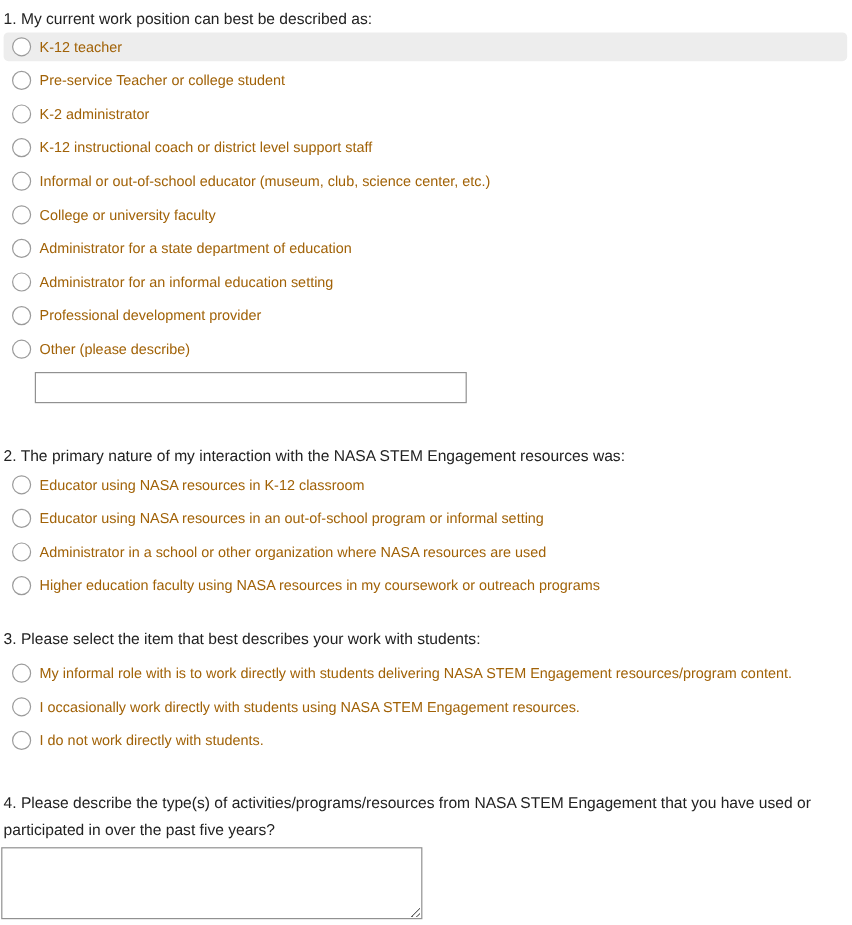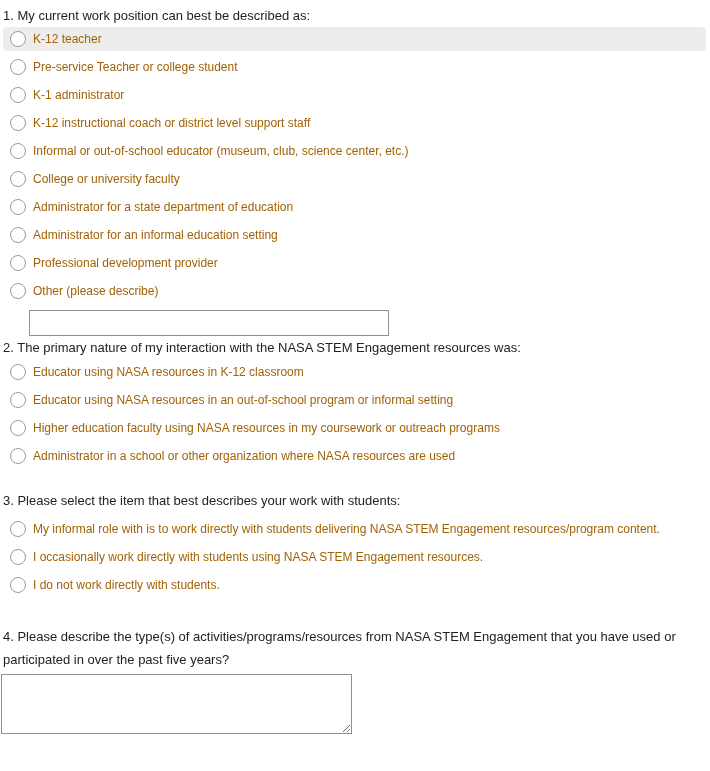--- a/index.html
+++ b/index.html
@@ -54,21 +54,21 @@
     margin: 7px 0 0 26px;
     width: 360px;
     height: 26px;
     border: 1px solid #919191;
     background: #ffffff;
     font-family: "Liberation Sans", sans-serif;
     font-size: 12px;
     padding: 2px 6px;
     outline: none;
   }
-  #q2 { }
+  #q2 { margin-top: 32px; }
   #q2 .options { margin-top: 1px; }
   #q3 { margin-top: 21px; }
   #q3 .options { margin-top: 5px; }
   #q4 { margin-top: 28px; }
   .textarea-wrap {
     position: relative;
     display: inline-block;
     margin: 3px 0 0 -2px;
   }
   .answer-textarea {
@@ -113,21 +113,21 @@
       <div class="option-row highlighted">
         <span class="radio"></span>
         <span class="option-label">K-12 teacher</span>
       </div>
       <div class="option-row">
         <span class="radio"></span>
         <span class="option-label">Pre-service Teacher or college student</span>
       </div>
       <div class="option-row">
         <span class="radio"></span>
-        <span class="option-label">K-1 administrator</span>
+        <span class="option-label">K-2 administrator</span>
       </div>
       <div class="option-row">
         <span class="radio"></span>
         <span class="option-label">K-12 instructional coach or district level support staff</span>
       </div>
       <div class="option-row">
         <span class="radio"></span>
         <span class="option-label">Informal or out-of-school educator (museum, club, science center, etc.)</span>
       </div>
       <div class="option-row">
@@ -160,25 +160,25 @@
       <div class="option-row">
         <span class="radio"></span>
         <span class="option-label">Educator using NASA resources in K-12 classroom</span>
       </div>
       <div class="option-row">
         <span class="radio"></span>
         <span class="option-label">Educator using NASA resources in an out-of-school program or informal setting</span>
       </div>
       <div class="option-row">
         <span class="radio"></span>
+        <span class="option-label">Administrator in a school or other organization where NASA resources are used</span>
+      </div>
+      <div class="option-row">
+        <span class="radio"></span>
         <span class="option-label">Higher education faculty using NASA resources in my coursework or outreach programs</span>
-      </div>
-      <div class="option-row">
-        <span class="radio"></span>
-        <span class="option-label">Administrator in a school or other organization where NASA resources are used</span>
       </div>
     </div>
   </section>
 
   <section class="question" id="q3">
     <h2 class="q-title">3. Please select the item that best describes your work with students:</h2>
     <div class="options">
       <div class="option-row">
         <span class="radio"></span>
         <span class="option-label">My informal role with is to work directly with students delivering NASA STEM Engagement resources/program content.</span>

